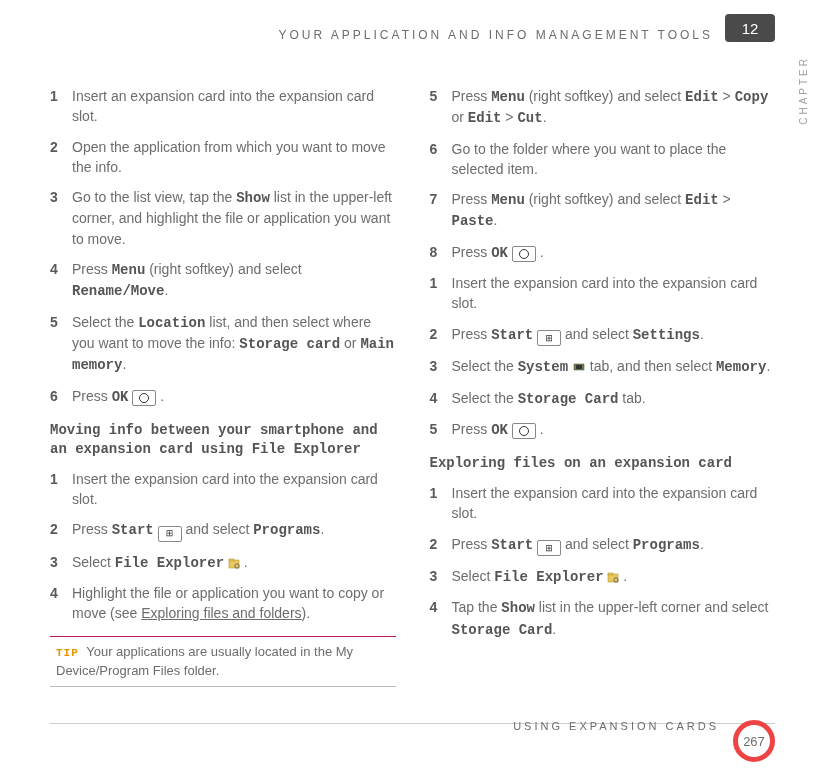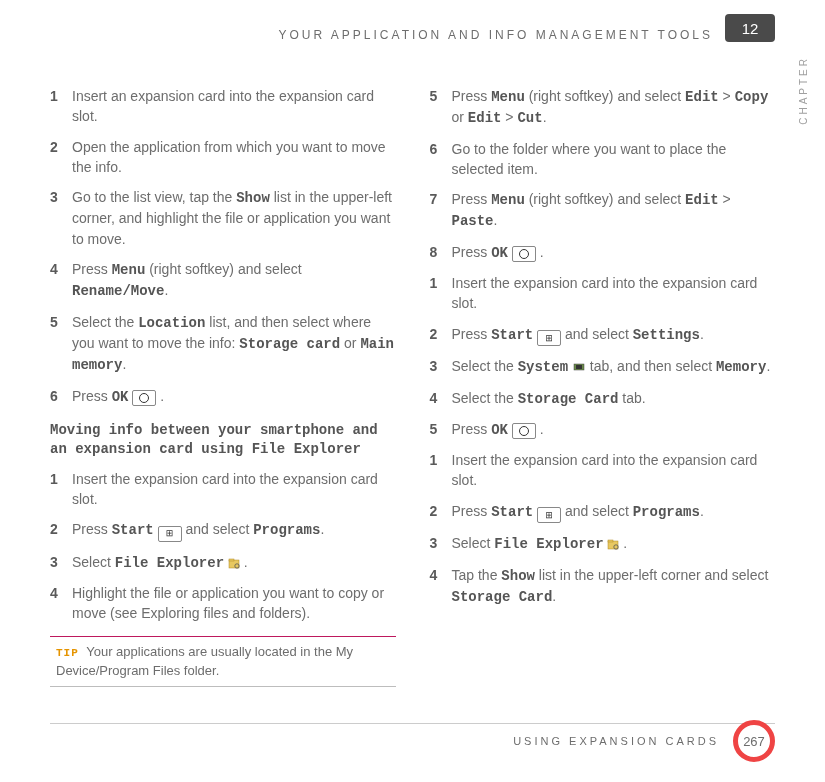--- a/index.html
+++ b/index.html
@@ -90,20 +90,21 @@
     font-size: 13px;
     color: #6d6d6d;
   }
   .tip-label {
     color: #e59400;
     font-size: 11px;
     letter-spacing: 1px;
     margin-right: 4px;
   }
   .underline {
+    text-decoration: underline;
   }
   .icon-key {
     display: inline-flex;
     align-items: center;
     justify-content: center;
     width: 22px;
     height: 14px;
     border: 1px solid #888;
     border-radius: 2px;
     font-size: 8px;
@@ -122,21 +123,20 @@
     display:inline-block;width:12px;height:12px;vertical-align:-2px;
   }
   .icon-chip{
     display:inline-block;width:14px;height:10px;vertical-align:-1px;
   }
   .footer {
     position: absolute;
     bottom: 20px;
     right: 50px;
     display:flex;
-    align-items:center;
   }
   .footer-rule{
     position:absolute;
     bottom:58px;
     left:50px;right:50px;
     border-top:1px solid #ccc;
   }
   .footer-label{
     letter-spacing:3px;
     font-size:11px;
@@ -241,20 +241,21 @@
             </svg>  tab, and then select <b>Memory</b>.</div>
         </div>
         <div class="step">
           <div class="step-num">4</div>
           <div class="step-body">Select the <b>Storage Card</b> tab.</div>
         </div>
         <div class="step">
           <div class="step-num">5</div>
           <div class="step-body">Press <b>OK</b> <span class="icon-key round"></span> .</div>
         </div>
+        <div class="heading">Exploring files on an expansion card</div>
         <div class="step">
           <div class="step-num">1</div>
           <div class="step-body">Insert the expansion card into the expansion card slot.</div>
         </div>
         <div class="step">
           <div class="step-num">2</div>
           <div class="step-body">Press <b>Start</b> <span class="icon-key win">⊞</span>  and select <b>Programs</b>.</div>
         </div>
         <div class="step">
           <div class="step-num">3</div>

